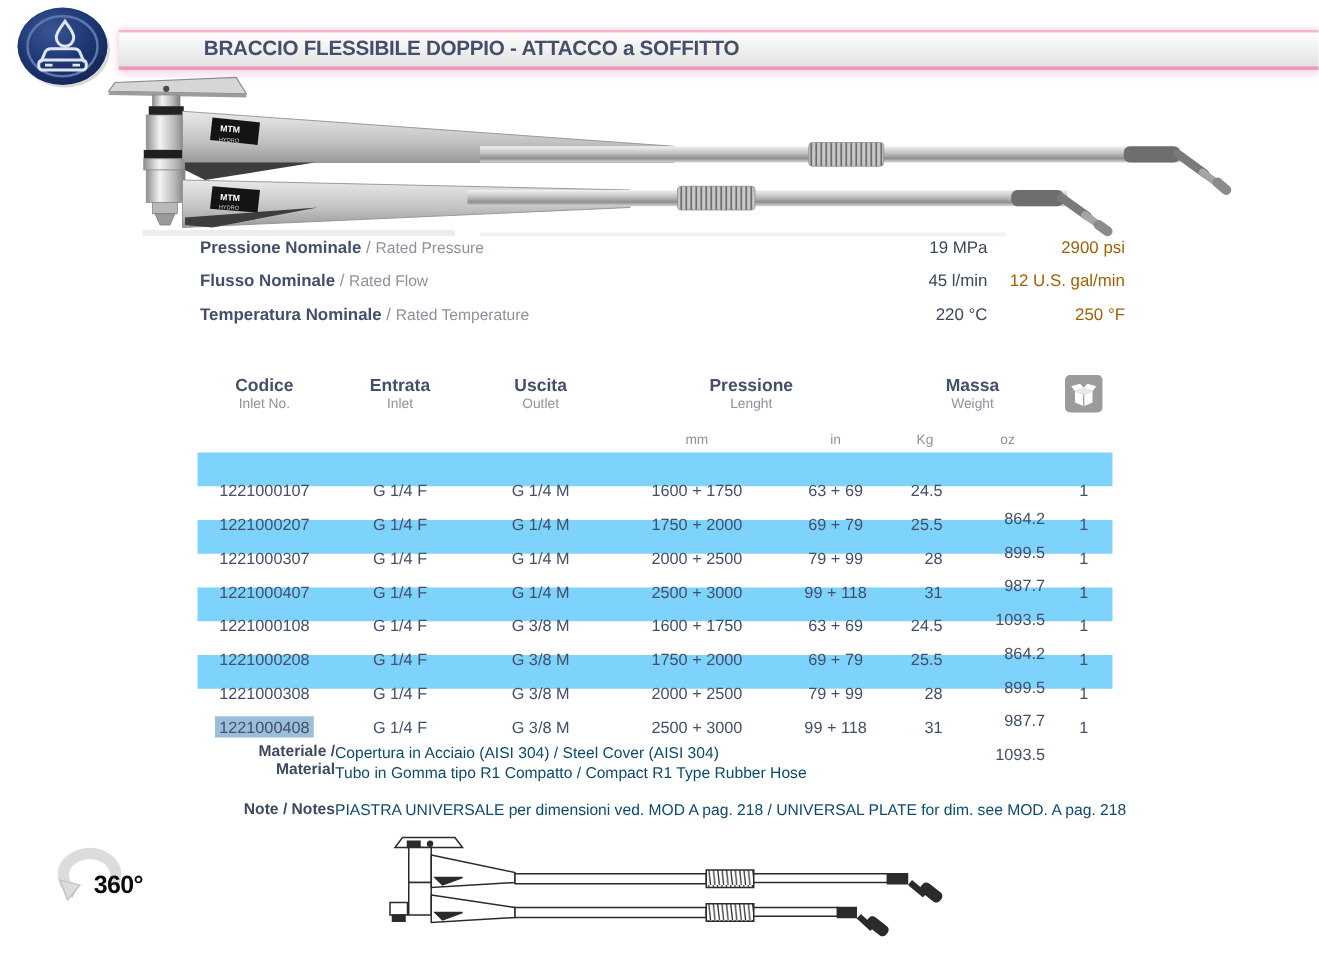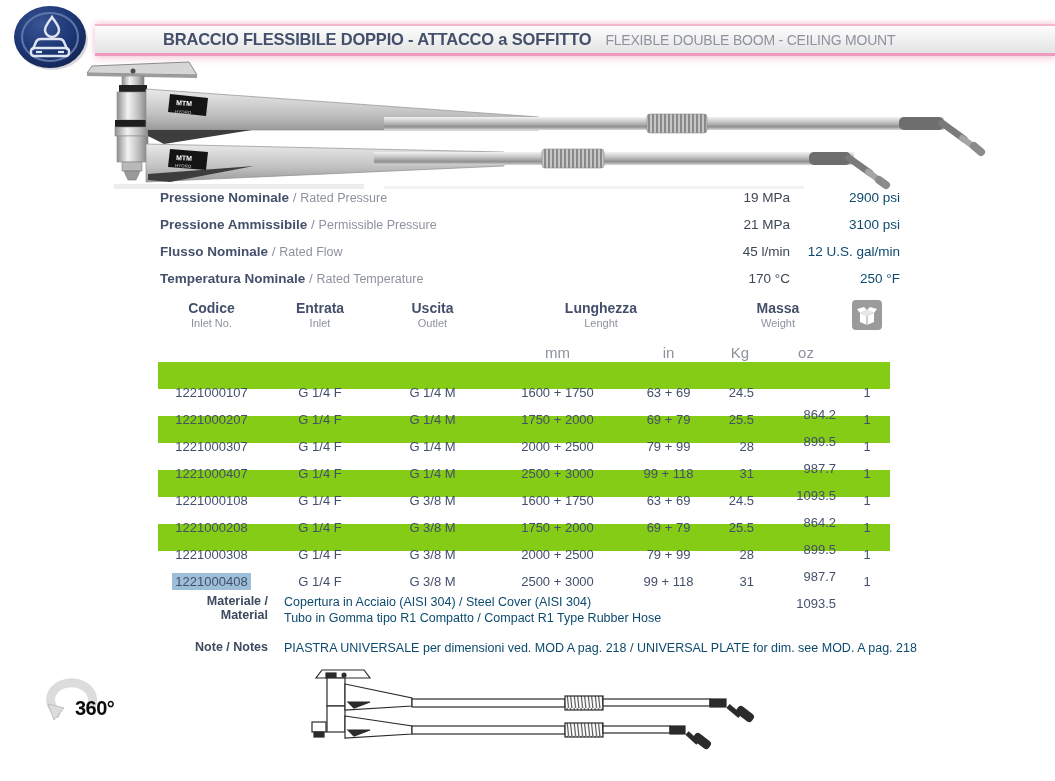--- a/index.html
+++ b/index.html
@@ -23,43 +23,43 @@
   
   .photo{ position:absolute; left:84px; top:56px; width:916px; height:140px; }
 
   
   .specs{ position:absolute; left:160px; top:184px; width:740px; }
   .spec-row{ position:relative; height:27px; display:flex; align-items:center; font-size:13.5px; }
   .spec-label .it{ font-weight:bold; color:#44506b; }
   .spec-label .sep{ color:#8d929c; }
   .spec-label .en{ color:#8d929c; font-size:12.5px; }
   .spec-metric{ position:absolute; right:110px; color:#3c4757; }
-  .spec-imperial{ position:absolute; right:0px; color:#0c4a6e; }
+  .spec-imperial{ position:absolute; right:0px; color:#a16207; }
 
   
   .ptable{ position:absolute; left:158px; top:298px; width:732px; color:#44506b; }
   .tgrid{ display:grid; grid-template-columns:107px 110px 115px 135px 87px 56px 76px 46px; }
   .thead{ height:44px; align-items:start; }
   .th{ text-align:center; padding-top:2px; }
   .th .it{ display:block; font-size:14px; font-weight:bold; color:#44506b; }
   .th .en{ display:block; font-size:11px; color:#8d929c; margin-top:1px; }
   .th-span2{ grid-column:span 2; }
   .th-qty{ display:flex; justify-content:center; }
   .qty-icon{ width:30px; height:30px; background:#9b9b9b; border-radius:4px; display:flex; align-items:center; justify-content:center; }
-  .units{ height:20px; align-items:center; font-size:15px; color:#8d929c; }
+  .units{ height:20px; align-items:center; font-size:11px; color:#8d929c; }
   .units div{ text-align:center; }
   .trow{ height:27px; align-items:center; font-size:13px; color:#44506b; }
-  .trow.alt{ background:#84cc16; }
+  .trow.alt{ background:#7dd3fc; }
   .trow div{ text-align:center; }
   .trow .c-kg{ text-align:right; padding-right:14px; }
   .trow .c-oz{ text-align:right; padding-right:8px;margin-top:45px; }
   .hl{ background:#9cbed8; padding:1px 3px; }
 
   
-  .kv{ position:absolute; left:158px; display:grid; grid-template-columns:110px auto; column-gap:16px; font-size:12.5px; }
+  .kv{ position:absolute; left:158px; display:grid; grid-template-columns:110px auto; column-gap:0; font-size:12.5px; }
   .kv .k{ text-align:right; font-weight:bold; color:#3e4a5f; }
   .kv .v{ color:#0c4a6e; line-height:16px; }
   .material{ top:594px; }
   .notes{ top:640px; }
 
   
   .badge-360{ position:absolute; left:38px; top:670px; width:130px; height:62px; }
   .badge-360 svg{ position:absolute; left:0; top:0; }
   .badge-360 .txt{ position:absolute; left:37px; top:27px; font-size:20px; font-weight:bold; color:#0b0b0b; letter-spacing:-.5px; }
 
@@ -88,21 +88,20 @@
 
       <path d="M22 45 l3 -7 q1 -3 5 -3 h18 q4 0 5 3 l3 7" fill="none" stroke="#dfe6f2" stroke-width="2.4" stroke-linecap="round"></path>
       <rect x="20" y="44" width="38" height="8" rx="3" fill="none" stroke="#dfe6f2" stroke-width="2.4"></rect>
       <line x1="25" y1="48" x2="31" y2="48" stroke="#dfe6f2" stroke-width="2.2"></line>
       <line x1="47" y1="48" x2="53" y2="48" stroke="#dfe6f2" stroke-width="2.2"></line>
     </svg>
   </div>
 
   <div class="header-band">
     <span class="title-it">BRACCIO FLESSIBILE DOPPIO - ATTACCO a SOFFITTO</span>
-    <span class="title-en">FLEXIBLE DOUBLE BOOM - CEILING MOUNT</span>
   </div>
 
   <div class="photo">
     <svg width="916" height="140" viewBox="0 0 916 140">
       <defs>
         <linearGradient id="tubeG" x1="0" y1="0" x2="0" y2="1">
           <stop offset="0%" stop-color="#f2f2f2"></stop>
             <stop offset="45%" stop-color="#bdbdbd"></stop>
             <stop offset="75%" stop-color="#8f8f8f"></stop>
             <stop offset="100%" stop-color="#d9d9d9"></stop>
@@ -178,61 +177,54 @@
 
   <div class="specs" id="specs-container">
     <div class="spec-row">
       <div class="spec-label">
         <span class="it">Pressione Nominale</span><span class="sep"> / </span><span class="en">Rated Pressure</span>
       </div>
       <div class="spec-metric">19 MPa</div>
       <div class="spec-imperial">2900 psi</div>
     </div>
 
-    <div class="spec-row">
-      <div class="spec-label">
-        <span class="it">Pressione Ammissibile</span><span class="sep"> / </span><span class="en">Permissible Pressure</span>
-      </div>
-      <div class="spec-metric">21 MPa</div>
-      <div class="spec-imperial">3100 psi</div>
-    </div>
 
     <div class="spec-row">
       <div class="spec-label">
         <span class="it">Flusso Nominale</span><span class="sep"> / </span><span class="en">Rated Flow</span>
       </div>
       <div class="spec-metric">45 l/min</div>
       <div class="spec-imperial">12 U.S. gal/min</div>
     </div>
 
     <div class="spec-row">
       <div class="spec-label">
         <span class="it">Temperatura Nominale</span><span class="sep"> / </span><span class="en">Rated Temperature</span>
       </div>
-      <div class="spec-metric">170 °C</div>
+      <div class="spec-metric">220 °C</div>
       <div class="spec-imperial">250  °F</div>
     </div>
   </div>
 
   <div class="ptable">
     <div class="tgrid thead">
       <div class="th">
         <span class="it">Codice</span>
         <span class="en">Inlet No.</span>
       </div>
       <div class="th">
         <span class="it">Entrata</span>
         <span class="en">Inlet</span>
       </div>
       <div class="th">
         <span class="it">Uscita</span>
         <span class="en">Outlet</span>
       </div>
       <div class="th th-span2">
-        <span class="it">Lunghezza</span>
+        <span class="it">Pressione</span>
         <span class="en">Lenght</span>
       </div>
       <div class="th th-span2">
         <span class="it">Massa</span>
         <span class="en">Weight</span>
       </div>
       <div class="th th-qty">
         <span class="qty-icon">
           <svg width="22" height="22" viewBox="0 0 22 22">
             <polygon points="4,9 11,12 18,9 18,18 11,21 4,18" fill="#fff"></polygon>

